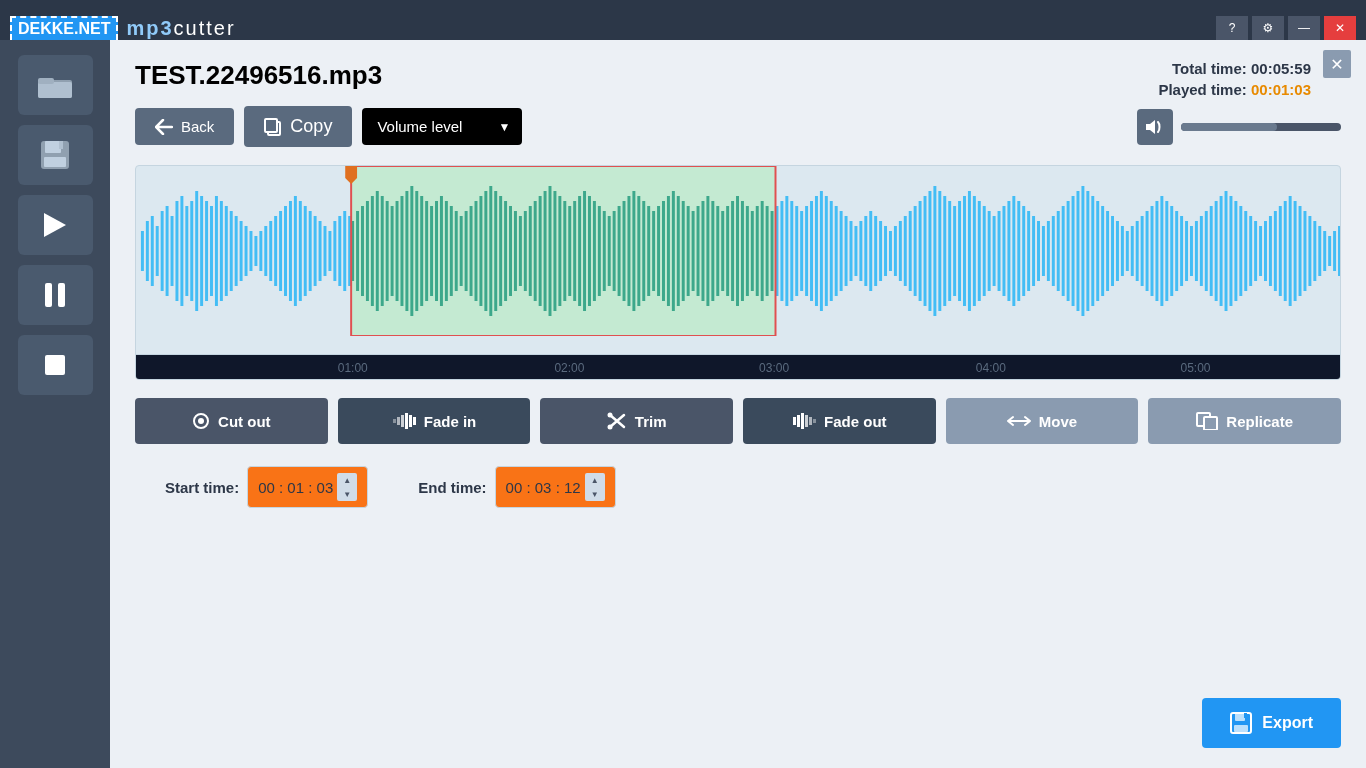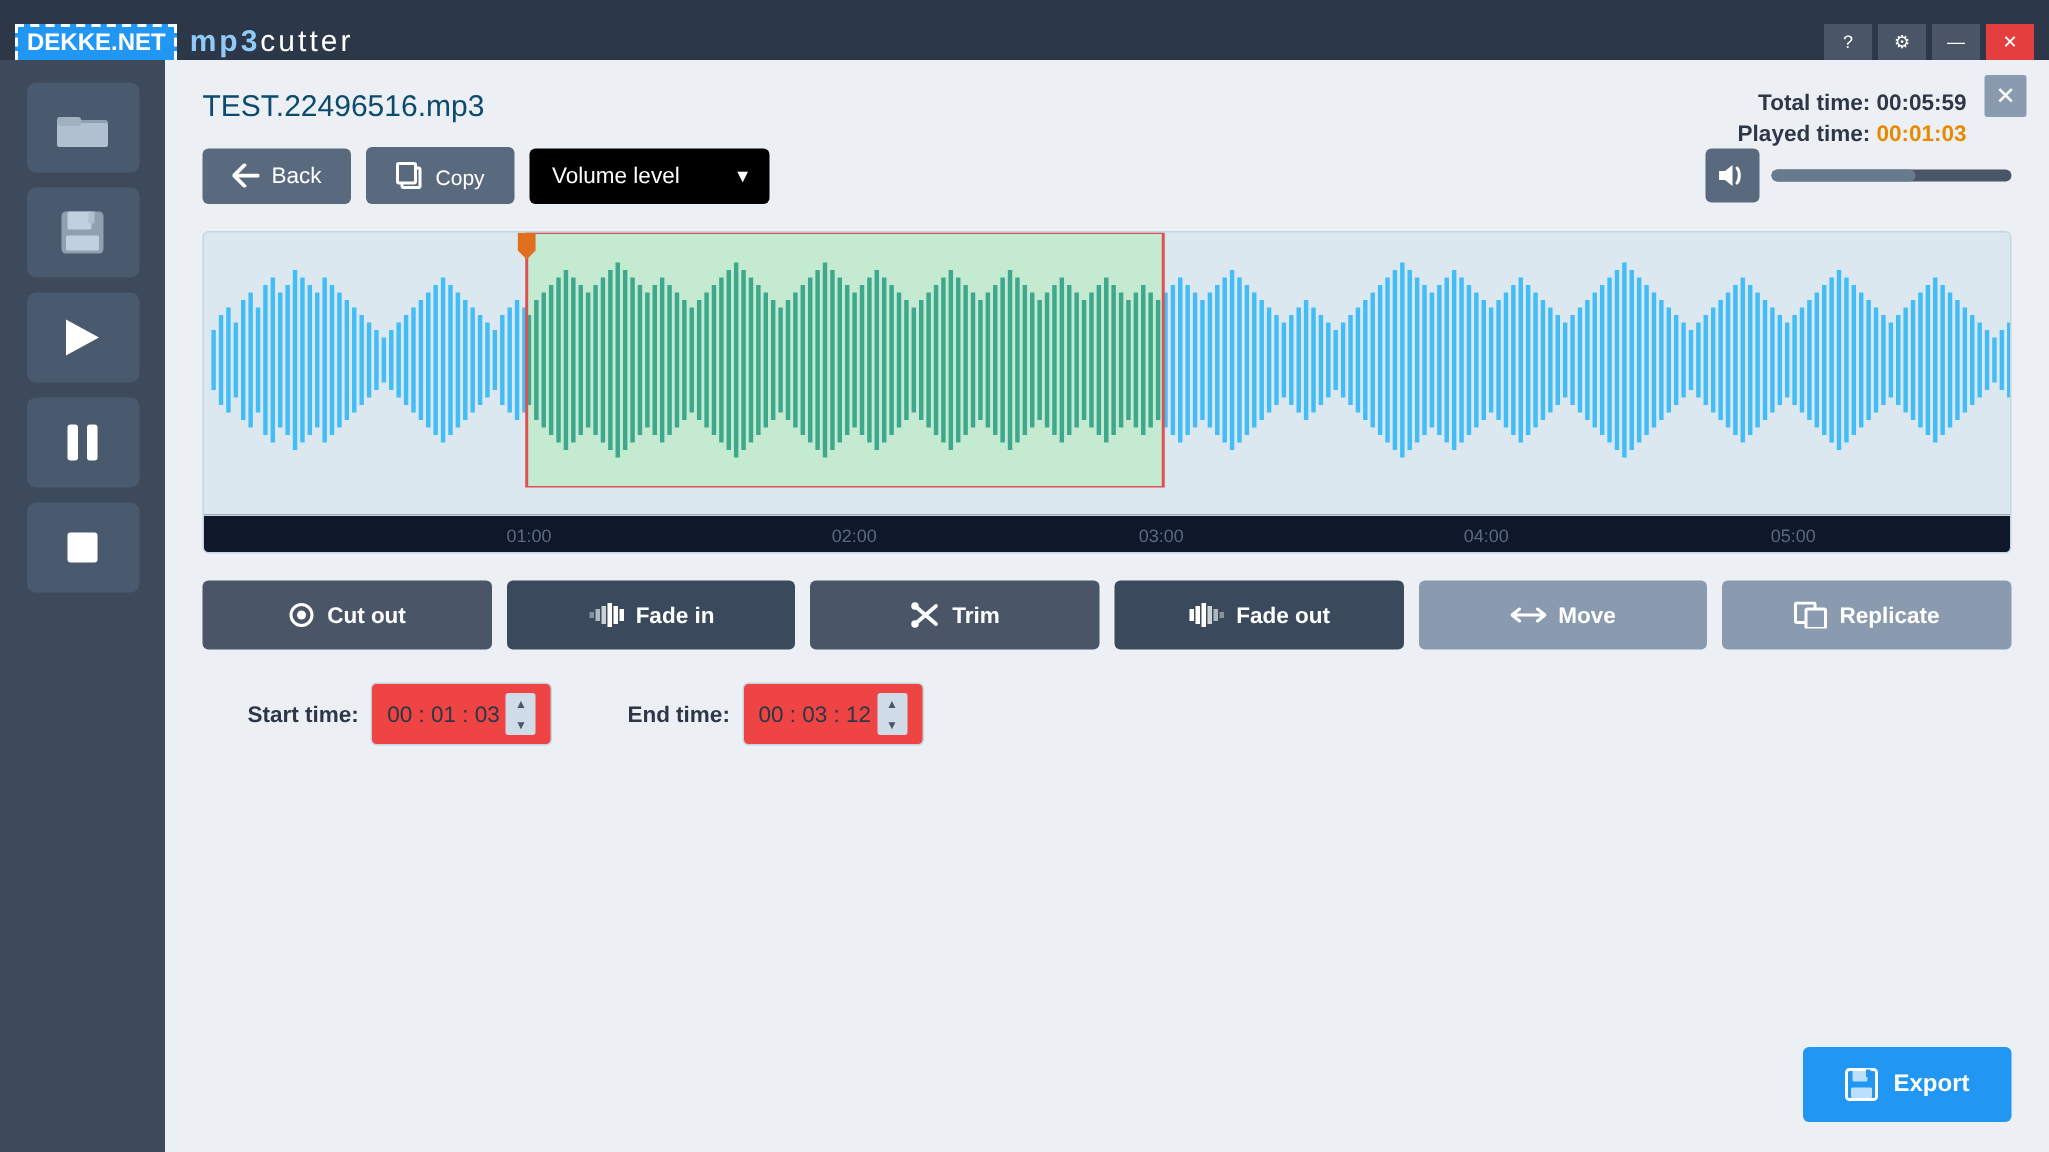--- a/index.html
+++ b/index.html
@@ -108,23 +108,23 @@
       align-items: center;
       justify-content: center;
       border-radius: 2px;
     }
 
     
     .file-info {
       margin-bottom: 15px;
     }
     .file-name {
-      font-size: 20px;
-      font-weight: 400;
-      color: #0c4a6e;
+      font-size: 26px;
+      font-weight: 700;
+      color: #000000;
     }
     .time-info {
       position: absolute;
       top: 20px;
       right: 55px;
       text-align: right;
     }
     .time-row {
       font-size: 15px;
       color: #2d3748;
@@ -152,25 +152,25 @@
       display: flex;
       align-items: center;
       gap: 8px;
       font-weight: 500;
     }
     .btn-copy {
       background: #5a6a7e;
       color: white;
       border: none;
       padding: 10px 20px;
-      font-size: 14px;
+      font-size: 18px;
       cursor: pointer;
       border-radius: 4px;
       display: flex;
-      align-items: flex-end;
+      align-items: center;
       gap: 8px;
       font-weight: 500;
     }
     .volume-select {
       background: #000000;
       color: white;
       border: none;
       padding: 10px 15px;
       font-size: 15px;
       cursor: pointer;
@@ -293,21 +293,21 @@
       align-items: center;
       gap: 8px;
       margin-left: 30px;
     }
     .time-label {
       font-size: 15px;
       font-weight: 600;
       color: #2d3748;
     }
     .time-input-box {
-      background: #ef4444;
+      background: #f97316;
       border: 1px solid #c5d5e0;
       border-radius: 4px;
       padding: 6px 10px;
       font-size: 15px;
       color: #2d3748;
       font-weight: 500;
       display: flex;
       align-items: center;
       gap: 0;
     }

